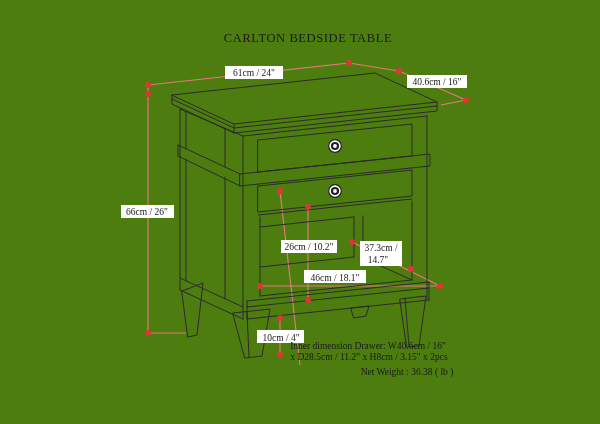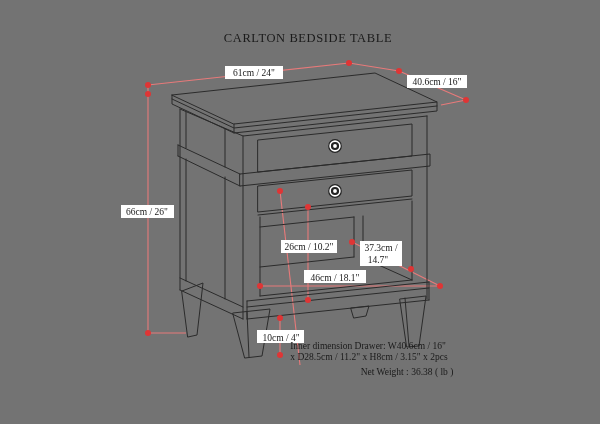--- a/index.html
+++ b/index.html
@@ -1,17 +1,17 @@
 <!DOCTYPE html>
 <html><head>
 <meta charset="utf-8">
 <style>
   html,body{margin:0;padding:0;background:#ffffff;}
   .canvas{
-    position:relative;width:600px;height:424px;background:#737373;overflow:hidden;
+    position:relative;width:600px;height:424px;background:#4d7c0f;overflow:hidden;
     font-family:"Liberation Serif","DejaVu Serif",serif;
   }
   svg text{
     font-family:"Liberation Serif","DejaVu Serif",serif;
     fill:#1a1a1a;
   }
   .title-text{font-size:12.5px;letter-spacing:0.6px;}
   .dim-text{font-size:9.5px;}
   .note-text{font-size:9.5px;}
   .blk{stroke:#2b2b2b;stroke-width:1;fill:none;stroke-linejoin:round;stroke-linecap:round;}

